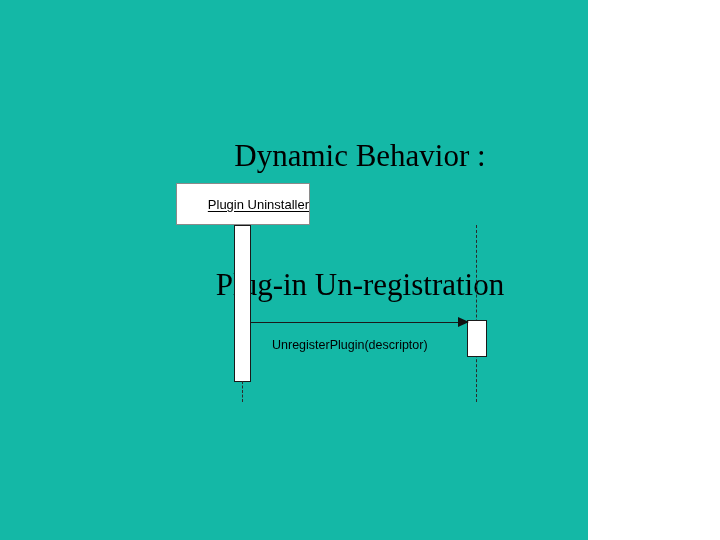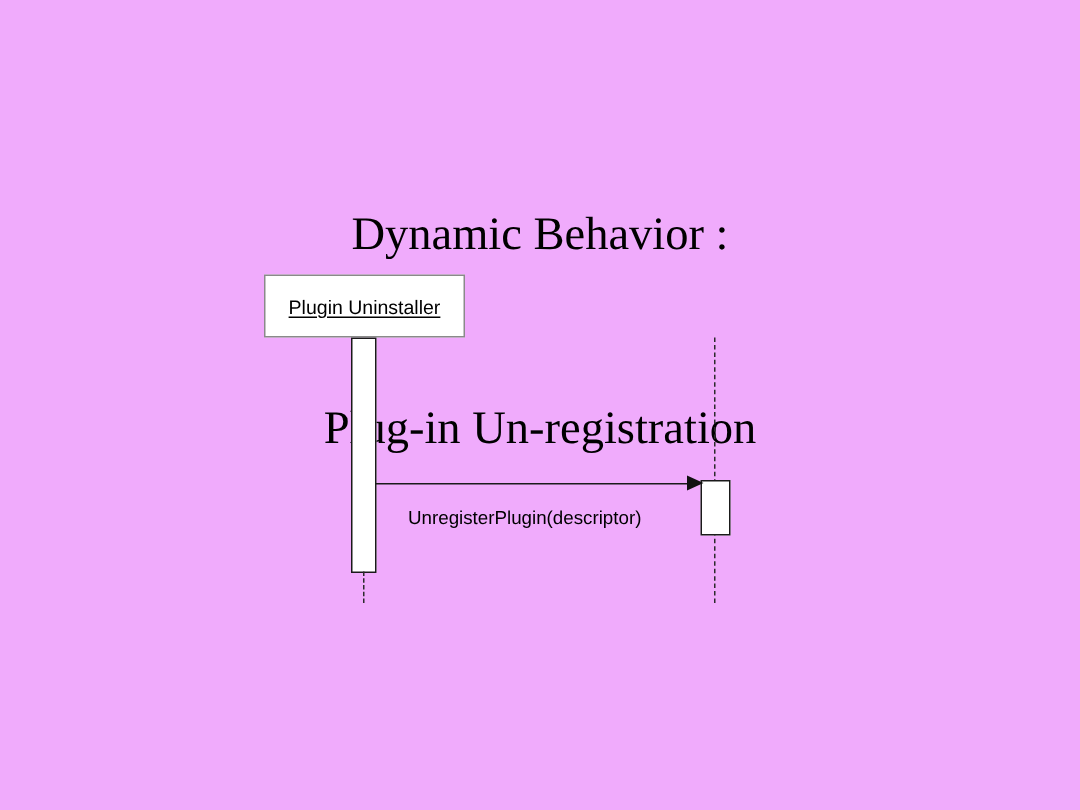--- a/index.html
+++ b/index.html
@@ -5,23 +5,23 @@
   html, body {
     margin: 0;
     padding: 0;
     background: #ffffff;
   }
   body {
     font-family: "Liberation Sans", sans-serif;
   }
   #slide {
     position: relative;
-    width: 720px;
+    width: 588px;
     height: 540px;
-    background: #f0abfc;
+    background: #14b8a6;
     overflow: hidden;
     text-decoration: underline;
   }
 
   
   .slide-title {
     position: absolute;
     left: 60px;
     top: 48px;
     width: 600px;
@@ -45,21 +45,21 @@
   }
 
   
   .object-box {
     position: absolute;
     box-sizing: border-box;
     background: #ffffff;
     border: 1px solid #8a8a8a;
     display: flex;
     align-items: center;
-    justify-content: center;
+    justify-content: flex-end;
   }
   .object-label {
     font-family: "Liberation Sans", sans-serif;
     font-size: 13px;
     color: #000000;
     text-decoration: underline;
     text-underline-offset: 2px;
     white-space: nowrap;
   }
   #obj-uninstaller {

